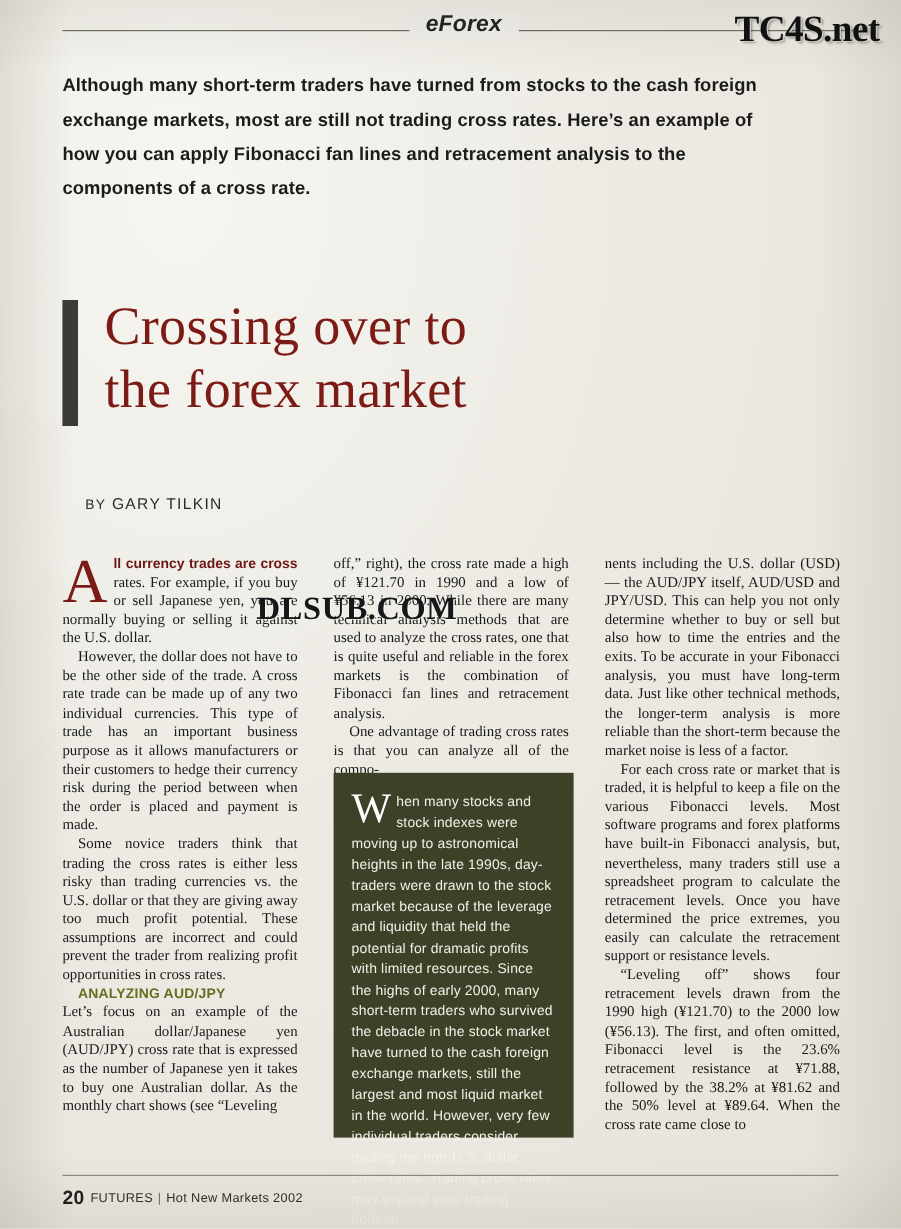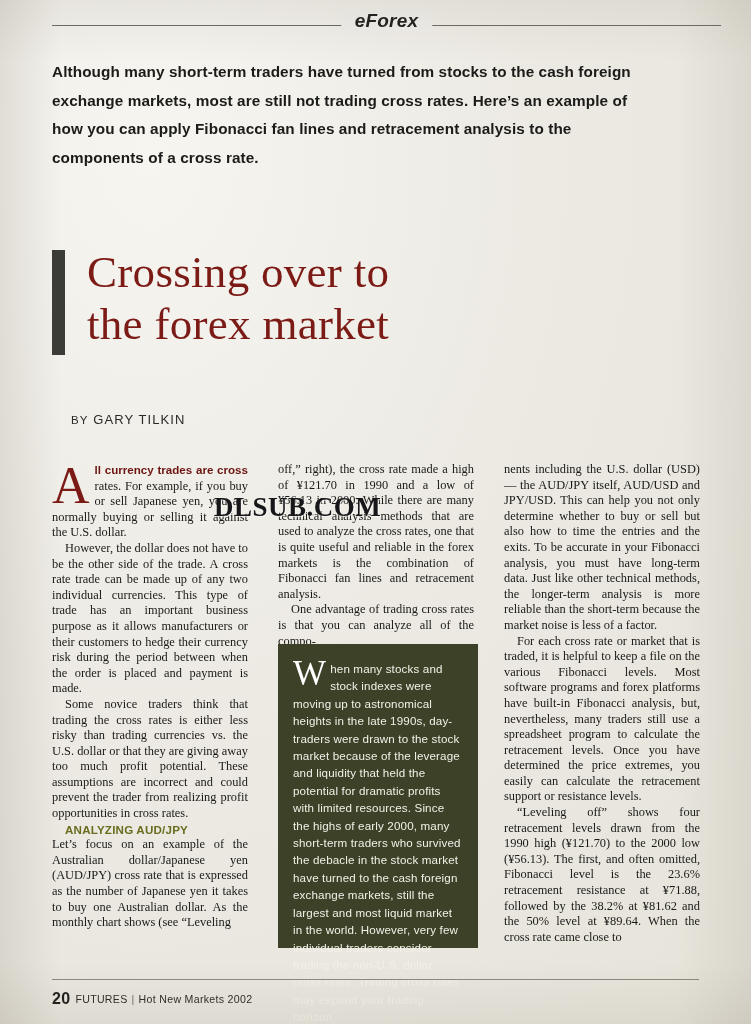--- a/index.html
+++ b/index.html
@@ -258,20 +258,21 @@
 </head>
 <body>
 
 <div class="page">
 
   <div class="masthead">
     <div class="masthead-rule"></div>
     <div class="masthead-title">eForex</div>
   </div>
 
+  <div class="watermark-tc4s">TC4S.net</div>
   <div class="watermark-dlsub">DLSUB.COM</div>
 
   <div class="deck">Although many short-term traders have turned from stocks to the cash foreign exchange markets, most are still not trading cross rates. Here’s an example of how you can apply Fibonacci fan lines and retracement analysis to the components of a cross rate.</div>
 
   <div class="headline-wrap">
     <div class="headline-bar"></div>
     <div class="headline">
       <div>Crossing over to</div>
       <div>the forex market</div>
     </div>

